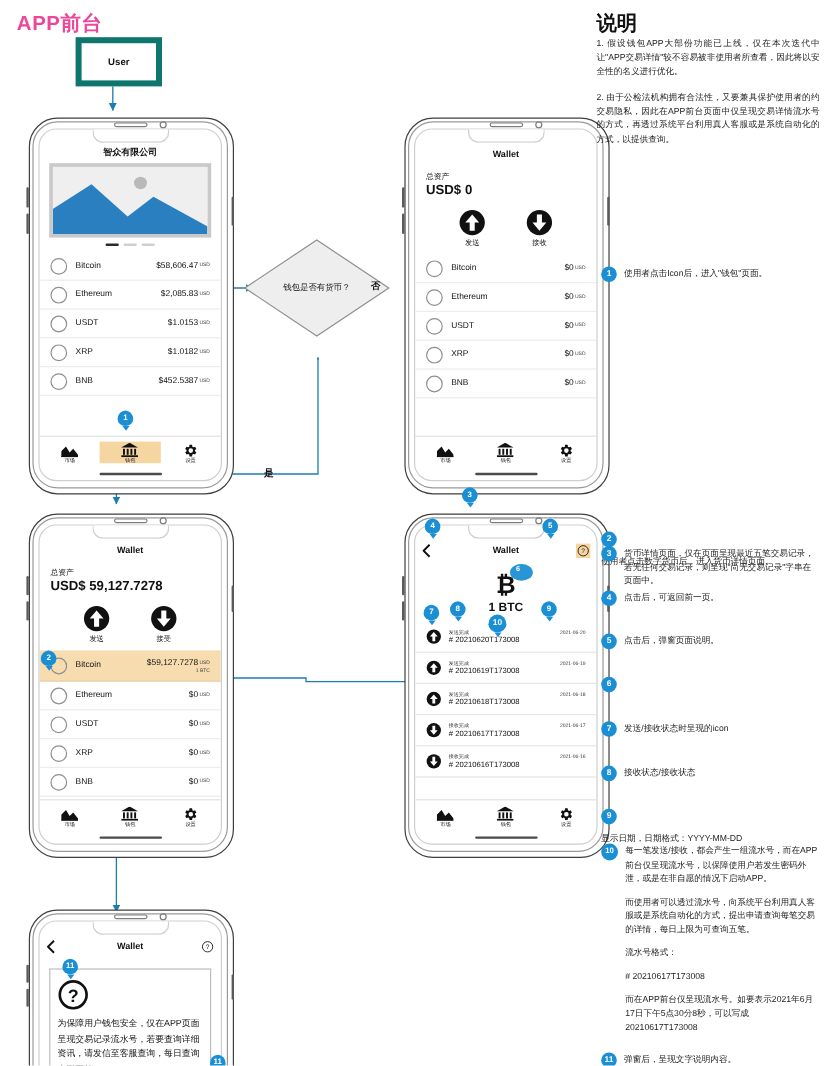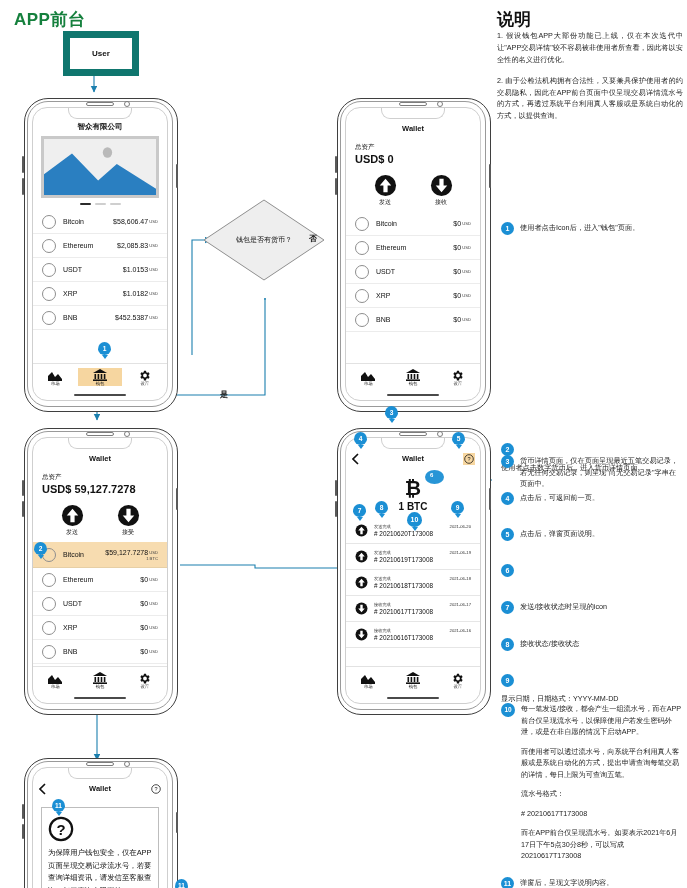--- a/index.html
+++ b/index.html
@@ -9,21 +9,21 @@
     font-family:"Liberation Sans","DejaVu Sans",sans-serif;
     color:#1a1a1a;
     overflow:hidden;
     position:relative;
   }
   .canvas{position:absolute;left:0;top:0;width:687px;height:888px;}
   .abs{position:absolute;}
 
   
   .page-title{
-    font-size:17px;font-weight:bold;letter-spacing:.5px;color:#15803d;
+    font-size:17px;font-weight:bold;letter-spacing:.5px;color:#ec4899;
   }
   .panel-title{
     font-size:17px;font-weight:bold;color:#111;
   }
 
   
   .explain{
     position:absolute;left:497px;top:8px;width:186px;
   }
   .explain p{
@@ -36,34 +36,34 @@
     background:#1b8fd4;color:#fff;font-size:7px;line-height:13px;
     text-align:center;font-weight:bold;
   }
   .badge.big{width:14px;height:14px;line-height:14px;font-size:6.5px;}
   .note-text{font-size:7.2px;line-height:1.6;color:#1d1d1d;flex:1;}
   .note-text .sub{display:block;margin-top:8px;}
   .mono{font-family:"Liberation Sans",sans-serif;}
 
   
   .flowbox{
-    position:absolute;border:7px solid #0f766e;background:#fff;
+    position:absolute;border:5px solid #0f766e;background:#fff;
     display:flex;align-items:center;justify-content:center;
     font-size:8px;font-weight:bold;color:#111;
   }
   .diamond-wrap{position:absolute;}
   .diamond-label{
     position:absolute;left:0;top:0;width:100%;height:100%;
     display:flex;align-items:center;justify-content:center;
     font-size:7px;color:#111;
   }
   .yesno{position:absolute;font-size:8px;font-weight:bold;color:#111;}
 
   
-  .phone{position:absolute;width:152px;height:310px;}
+  .phone{position:absolute;width:169px;height:310px;}
   .phone .shell{
     position:absolute;left:0;top:0;width:100%;height:100%;
     border:1.6px solid #3f3f3f;border-radius:24px;background:#fff;
   }
   .phone .shell2{
     position:absolute;left:3px;top:3px;right:3px;bottom:3px;
     border:1px solid #9a9a9a;border-radius:21px;
   }
   .phone .screen{
     position:absolute;left:8px;top:9px;right:8px;bottom:9px;

